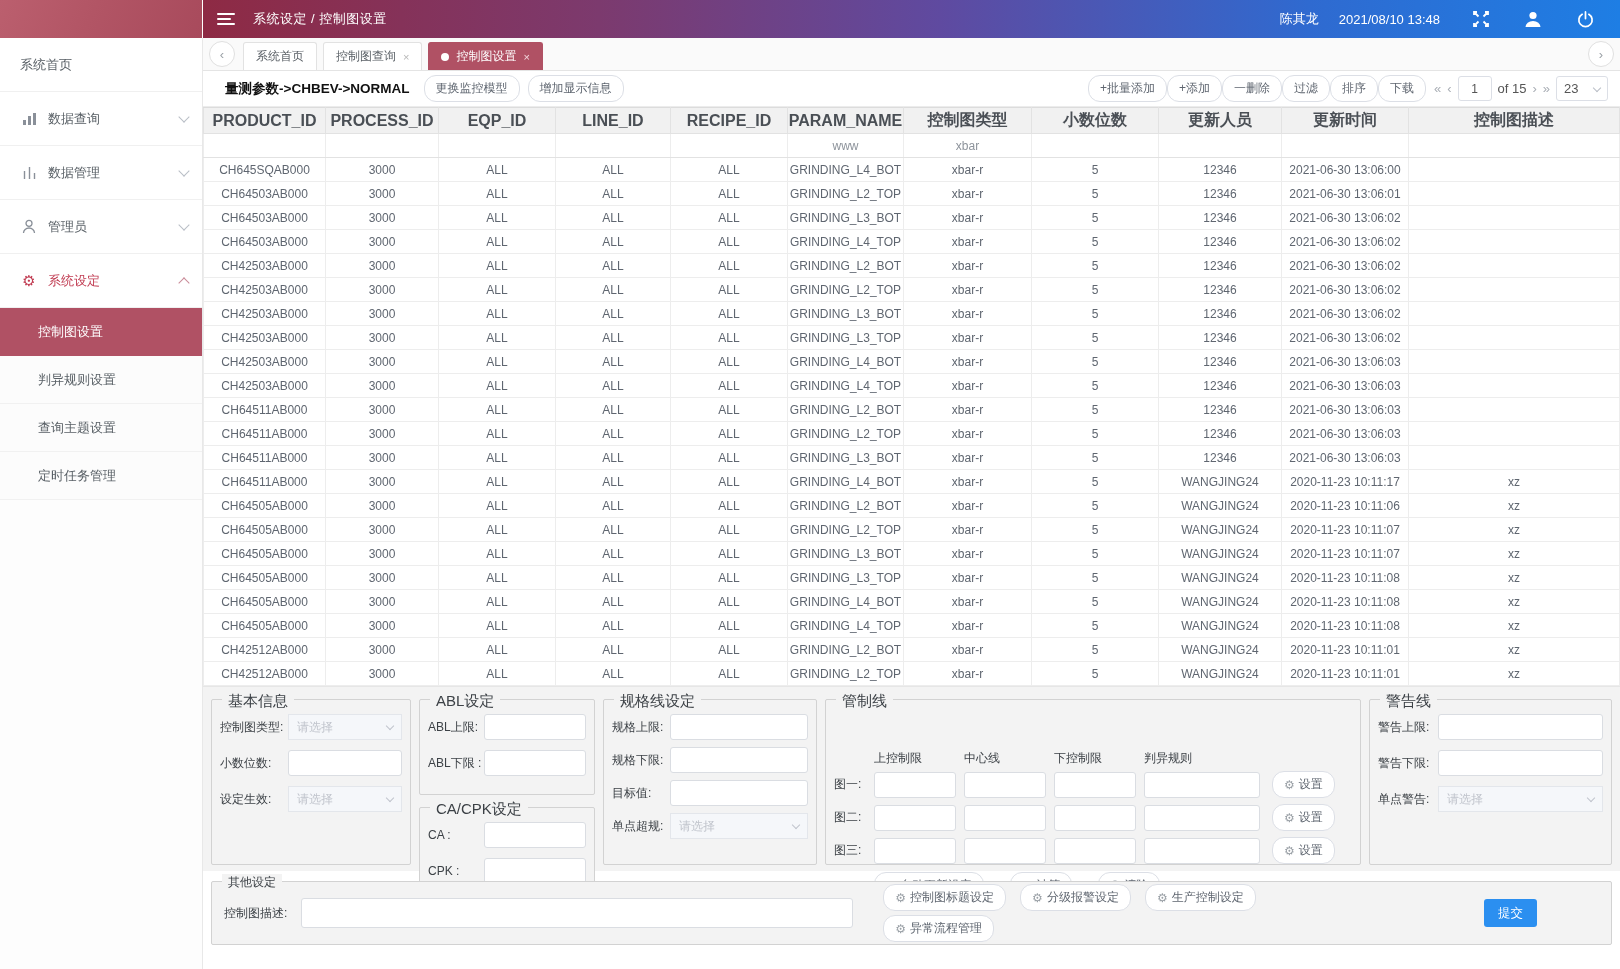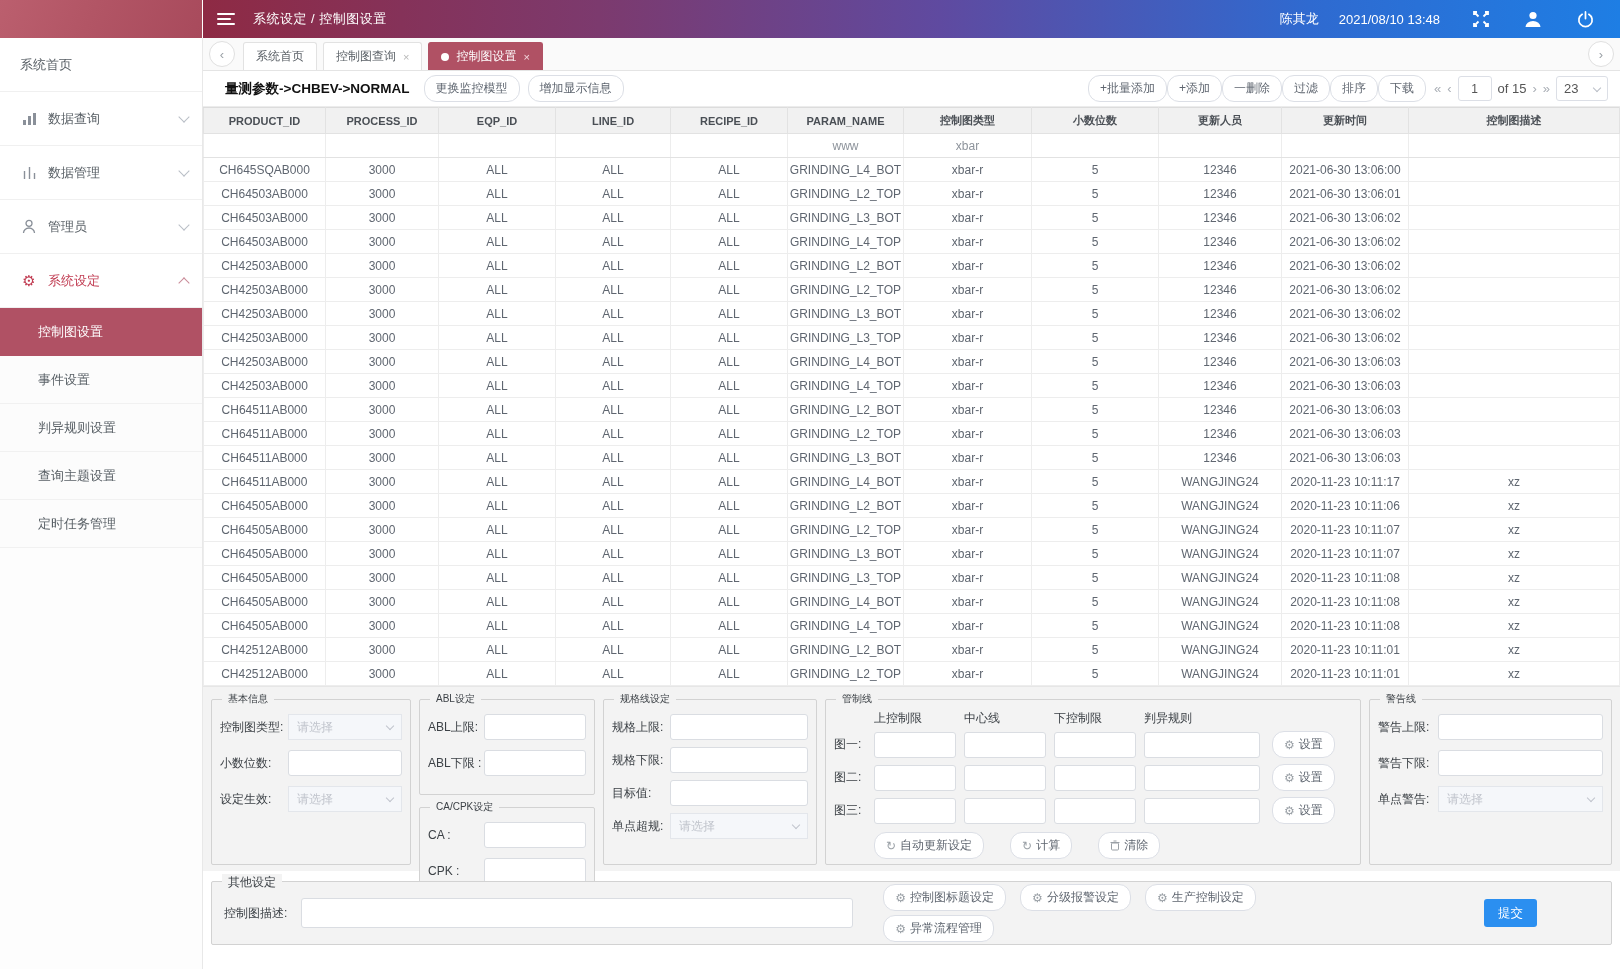--- a/index.html
+++ b/index.html
@@ -63,51 +63,51 @@
   .pager .pg-arrow { cursor:pointer; font-size:13px; color:#a9aeb5; }
   .pager input { width:34px; height:25px; border:1px solid #dcdfe6; border-radius:3px; text-align:center; color:#555; font-size:12px; }
   .pager .of { color:#555; }
   .page-size { width:52px; height:25px; border:1px solid #dcdfe6; border-radius:3px; display:flex; align-items:center;
     justify-content:space-between; padding:0 7px; color:#555; cursor:pointer; background:#fff; }
   .page-size .chev { margin:0; width:6px; height:6px; margin-top:-2px; }
 
   
   .tablewrap { border-bottom:1px solid #e6e6e6; }
   table { border-collapse:collapse; table-layout:fixed; width:100%; }
-  th { height:26px; background:#f1f1f1; color:#4a4f55; font-weight:bold; font-size:11px;
+  th { height:26px; background:#f1f1f1; color:#4a4f55; font-weight:bold; font-size:16px;
     border:1px solid #e2e2e2; border-top:1px solid #dcdcdc; }
   td { height:24px; text-align:center; color:#5f6670; border:1px solid #ededed; background:#fff;
     overflow:hidden; white-space:nowrap; text-overflow:ellipsis; }
   tr.filter td { color:#8d939b; background:#fff; border-bottom:1px solid #e2e2e2; }
 
   
   .panel { display:flex; gap:8px; padding:12px 8px 6px 8px; background:#f3f3f3; height:184px; }
   .fset { position:relative; border:1px solid #d2d2d2; border-radius:2px; padding:14px 8px 8px 8px; background:#f3f3f3; }
-  .fset .legend { position:absolute; top:-8px; left:10px; background:#f3f3f3; padding:0 6px; color:#3c4146; font-size:10px; }
+  .fset .legend { position:absolute; top:-8px; left:10px; background:#f3f3f3; padding:0 6px; color:#3c4146; font-size:15px; }
   .frow { display:flex; align-items:center; margin-bottom:10px; }
   .frow label { color:#3c4146; white-space:nowrap; }
   .tinput { height:26px; background:#fff; border:1px solid #dadde2; border-radius:3px; flex:1; min-width:0; }
   .tselect { height:26px; background:#f5f7fa; border:1px solid #e3e6eb; border-radius:0; flex:1;
     display:flex; align-items:center; justify-content:space-between; padding:0 8px; color:#c0c4cc; cursor:not-allowed; }
   .tselect .chev { margin:0; width:6px; height:6px; margin-top:-2px; border-color:#c0c4cc; }
 
   .col-basic { width:200px; }
   .col-basic label { width:68px; }
   .col-mid { width:176px; display:flex; flex-direction:column; gap:12px; }
   .col-mid .fset { flex:1; }
   .col-mid label { width:56px; }
   .col-spec { width:214px; }
   .col-spec .frow { margin-bottom:7px; }
   .col-spec label { width:58px; }
   .col-ctrl { width:536px; }
   .col-warn { flex:1; }
   .col-warn label { width:60px; }
 
   .ctrl-head { display:flex; gap:8px; margin:-4px 0 4px 40px; color:#3c4146; }
-  .ctrl-head span { width:82px; }
+  .ctrl-head span { width:82px;margin-top:40px; }
   .ctrl-head span:nth-child(4) { width:116px; }
   .ctrl-row { display:flex; align-items:center; gap:8px; margin-bottom:6px; }
   .ctrl-row .rl { width:32px; color:#3c4146; }
   .ctrl-row .tinput { width:82px; flex:none; }
   .ctrl-row .tinput.wide { width:116px; }
   .setbtn { margin-left:4px; }
   .ctrl-btns { display:flex; gap:26px; margin:8px 0 0 40px; }
   .icon-g { color:#9aa0a6; font-size:12px; }
 
   
@@ -201,21 +201,20 @@
         <div class="side-item active-red">
           <span class="s-icon">
             <span style="color:#c13c52;font-size:15px;line-height:1;">⚙</span>
           </span>
           <span>系统设定</span>
           <span class="chev up"></span>
         </div>
       </div>
     <div>
         <div class="sub-item active">控制图设置</div>
-        <div class="sub-item">事件设置</div>
         <div class="sub-item">判异规则设置</div>
         <div class="sub-item">查询主题设置</div>
         <div class="sub-item">定时任务管理</div>
       </div>
   </aside>
 
   <main class="main">
 
     <div class="tabbar">
       <div class="tab-nav">‹</div>

